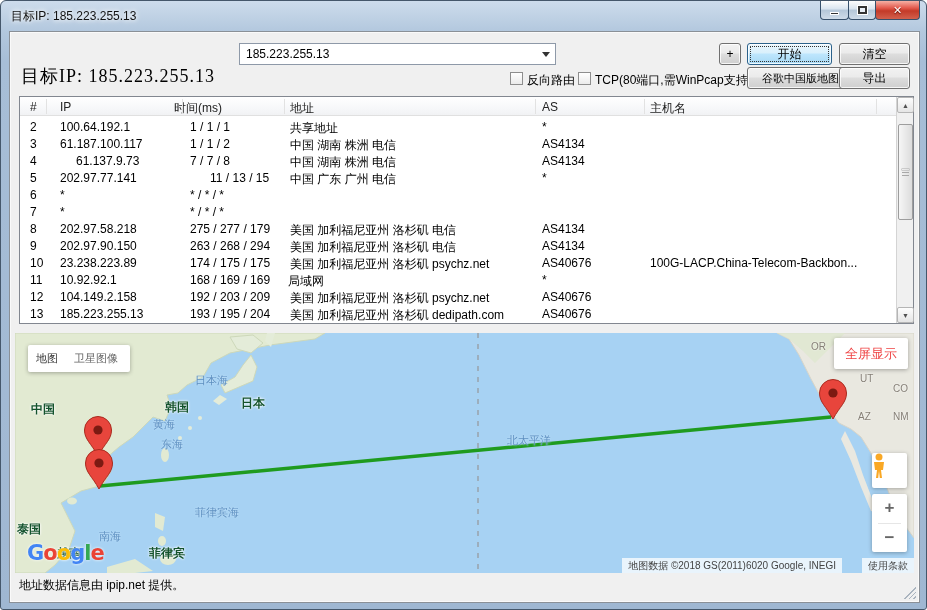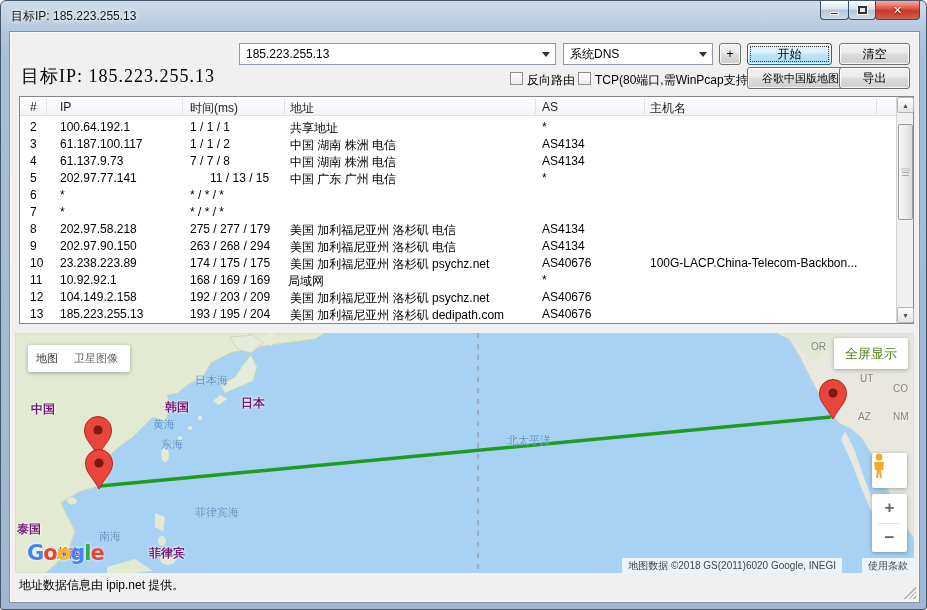--- a/index.html
+++ b/index.html
@@ -50,29 +50,29 @@
   .sarrow{position:absolute;left:0;width:17px;height:16px;background:linear-gradient(180deg,#fdfdfd,#e5e5e5);
     border:1px solid #b5b5b5;border-radius:2px;color:#505050;font-size:7px;display:flex;align-items:center;justify-content:center;cursor:pointer;}
   .sthumb{position:absolute;left:1px;top:27px;width:15px;height:96px;border:1px solid #9d9d9d;border-radius:2px;
     background:linear-gradient(90deg,#f6f6f6,#dcdcdc);cursor:pointer;}
   .sthumb:after{content:"";position:absolute;left:3px;right:3px;top:44px;height:1px;
     box-shadow:0 0 0 .5px #a8a8a8,0 3px 0 0 #a8a8a8,0 6px 0 0 #a8a8a8;}
   
   .map{position:absolute;left:14px;top:332px;width:899px;height:240px;background:#a7d2f3;overflow:hidden;cursor:grab;}
   .map svg{position:absolute;left:0;top:0;}
   .mlabel{position:absolute;white-space:nowrap;pointer-events:none;}
-  .mlabel.country{font-size:12px;color:#701a75;font-weight:bold;text-shadow:0 0 2px #fff,0 0 3px #fff;}
+  .mlabel.country{font-size:12px;color:#14532d;font-weight:bold;text-shadow:0 0 2px #fff,0 0 3px #fff;}
   .mlabel.water{font-size:11px;color:#5d8fc0;text-shadow:0 0 2px #cfe8fb;}
   .mlabel.state{font-size:10px;color:#857f76;text-shadow:0 0 2px #fff;}
   .mapbox{position:absolute;background:#fff;box-shadow:0 1px 4px rgba(0,0,0,.3);border-radius:2px;}
   .maptype{left:13px;top:12px;width:102px;height:27px;display:flex;align-items:center;font-size:11px;color:#333;}
   .maptype .opt{padding:0 8px;cursor:pointer;}
   .maptype .opt.dim{color:#666;}
   .fullscreen{right:6px;top:5px;width:74px;height:31px;display:flex;align-items:center;justify-content:center;
-    font-size:13px;color:#4d7c0f;cursor:pointer;}
+    font-size:13px;color:#ef4444;cursor:pointer;}
   .pegman{right:7px;top:120px;width:35px;height:35px;display:flex;align-items:center;justify-content:center;cursor:pointer;}
   .zoomctl{right:7px;top:161px;width:35px;height:58px;display:flex;flex-direction:column;cursor:pointer;}
   .zbtn{flex:1;display:flex;align-items:center;justify-content:center;font-size:17px;font-weight:bold;color:#666;}
   .zdiv{height:1px;background:#e6e6e6;margin:0 6px;}
   .attrib{position:absolute;right:72px;bottom:0;height:15px;background:rgba(255,255,255,.75);
     font-size:10px;color:#444;display:flex;align-items:center;padding:0 6px;pointer-events:none;}
   .terms{position:absolute;right:0;bottom:0;height:15px;background:rgba(255,255,255,.75);
     font-size:10px;color:#444;display:flex;align-items:center;padding:0 6px;cursor:pointer;}
   .glogo{position:absolute;left:12px;bottom:8px;font-size:21px;font-weight:bold;letter-spacing:-1px;
     text-shadow:0 0 3px #fff;cursor:pointer;font-family:"DejaVu Sans",sans-serif;}
@@ -99,44 +99,40 @@
         </div>
     </div>
   </div>
 
   <div class="client"></div>
 
   <div class="combo" style="left:238px;top:42px;width:317px;">
     <span>185.223.255.13</span>
     <span class="arrow"></span>
   </div>
-  <div class="combo" style="left:562px;top:42px;width:150px;">
-    <span>系统DNS</span>
-    <span class="arrow"></span>
-  </div>
   <div class="btn" style="left:718px;top:42px;width:22px;">+</div>
   <div class="btn primary" style="left:746px;top:42px;width:85px;">
     <span>开始</span>
     <span class="focusdots"></span>
   </div>
   <div class="btn" style="left:838px;top:42px;width:71px;">清空</div>
 
   <div class="biglabel">目标IP: 185.223.255.13</div>
   <div class="cb" style="left:509px;top:71px;"></div>
   <span class="cblabel" style="left:526px;top:71px;">反向路由</span>
   <div class="cb" style="left:577px;top:71px;"></div>
   <span class="cblabel" style="left:594px;top:71px;">TCP(80端口,需WinPcap支持)</span>
   <div class="btn" style="left:746px;top:66px;width:107px;font-size:11px;">谷歌中国版地图</div>
   <div class="btn" style="left:838px;top:66px;width:71px;">导出</div>
 
   <div class="table">
     <div class="thead">
         <span class="hcell" style="left: 10px;">#</span>
         <span class="hcell" style="left: 40px;">IP</span>
-        <span class="hcell" style="left: 170px; text-align: right;">时间(ms)</span>
+        <span class="hcell" style="left: 154px; text-align: right;">时间(ms)</span>
         <span class="hcell" style="left: 270px;">地址</span>
         <span class="hcell" style="left: 522px;">AS</span>
         <span class="hcell" style="left: 630px;">主机名</span>
         <span class="hsep" style="left: 26px;"></span>
         <span class="hsep" style="left: 162px;"></span>
         <span class="hsep" style="left: 264px;"></span>
         <span class="hsep" style="left: 515px;"></span>
         <span class="hsep" style="left: 624px;"></span>
         <span class="hsep" style="left: 856px;"></span>
       </div>
@@ -152,21 +148,21 @@
         <div class="trow" style="top: 38px;">
           <span class="tcell" style="left: 10px;">3</span>
           <span class="tcell" style="left: 40px;">61.187.100.117</span>
           <span class="tcell" style="left: 170px;">1 / 1 / 2</span>
           <span class="tcell" style="left: 270px;">中国 湖南 株洲 电信</span>
           <span class="tcell" style="left: 522px;">AS4134</span>
           <span class="tcell" style="left: 630px;"></span>
         </div>
         <div class="trow" style="top: 55px;">
           <span class="tcell" style="left: 10px;">4</span>
-          <span class="tcell" style="left: 40px;">61.137.9.73</span>
+          <span class="tcell" style="left: 56px;">61.137.9.73</span>
           <span class="tcell" style="left: 170px;">7 / 7 / 8</span>
           <span class="tcell" style="left: 270px;">中国 湖南 株洲 电信</span>
           <span class="tcell" style="left: 522px;">AS4134</span>
           <span class="tcell" style="left: 630px;"></span>
         </div>
         <div class="trow" style="top: 72px;">
           <span class="tcell" style="left: 10px;">5</span>
           <span class="tcell" style="left: 40px;">202.97.77.141</span>
           <span class="tcell" style="left: 170px; margin-left: 20px;">11 / 13 / 15</span>
           <span class="tcell" style="left: 270px;">中国 广东 广州 电信</span>

